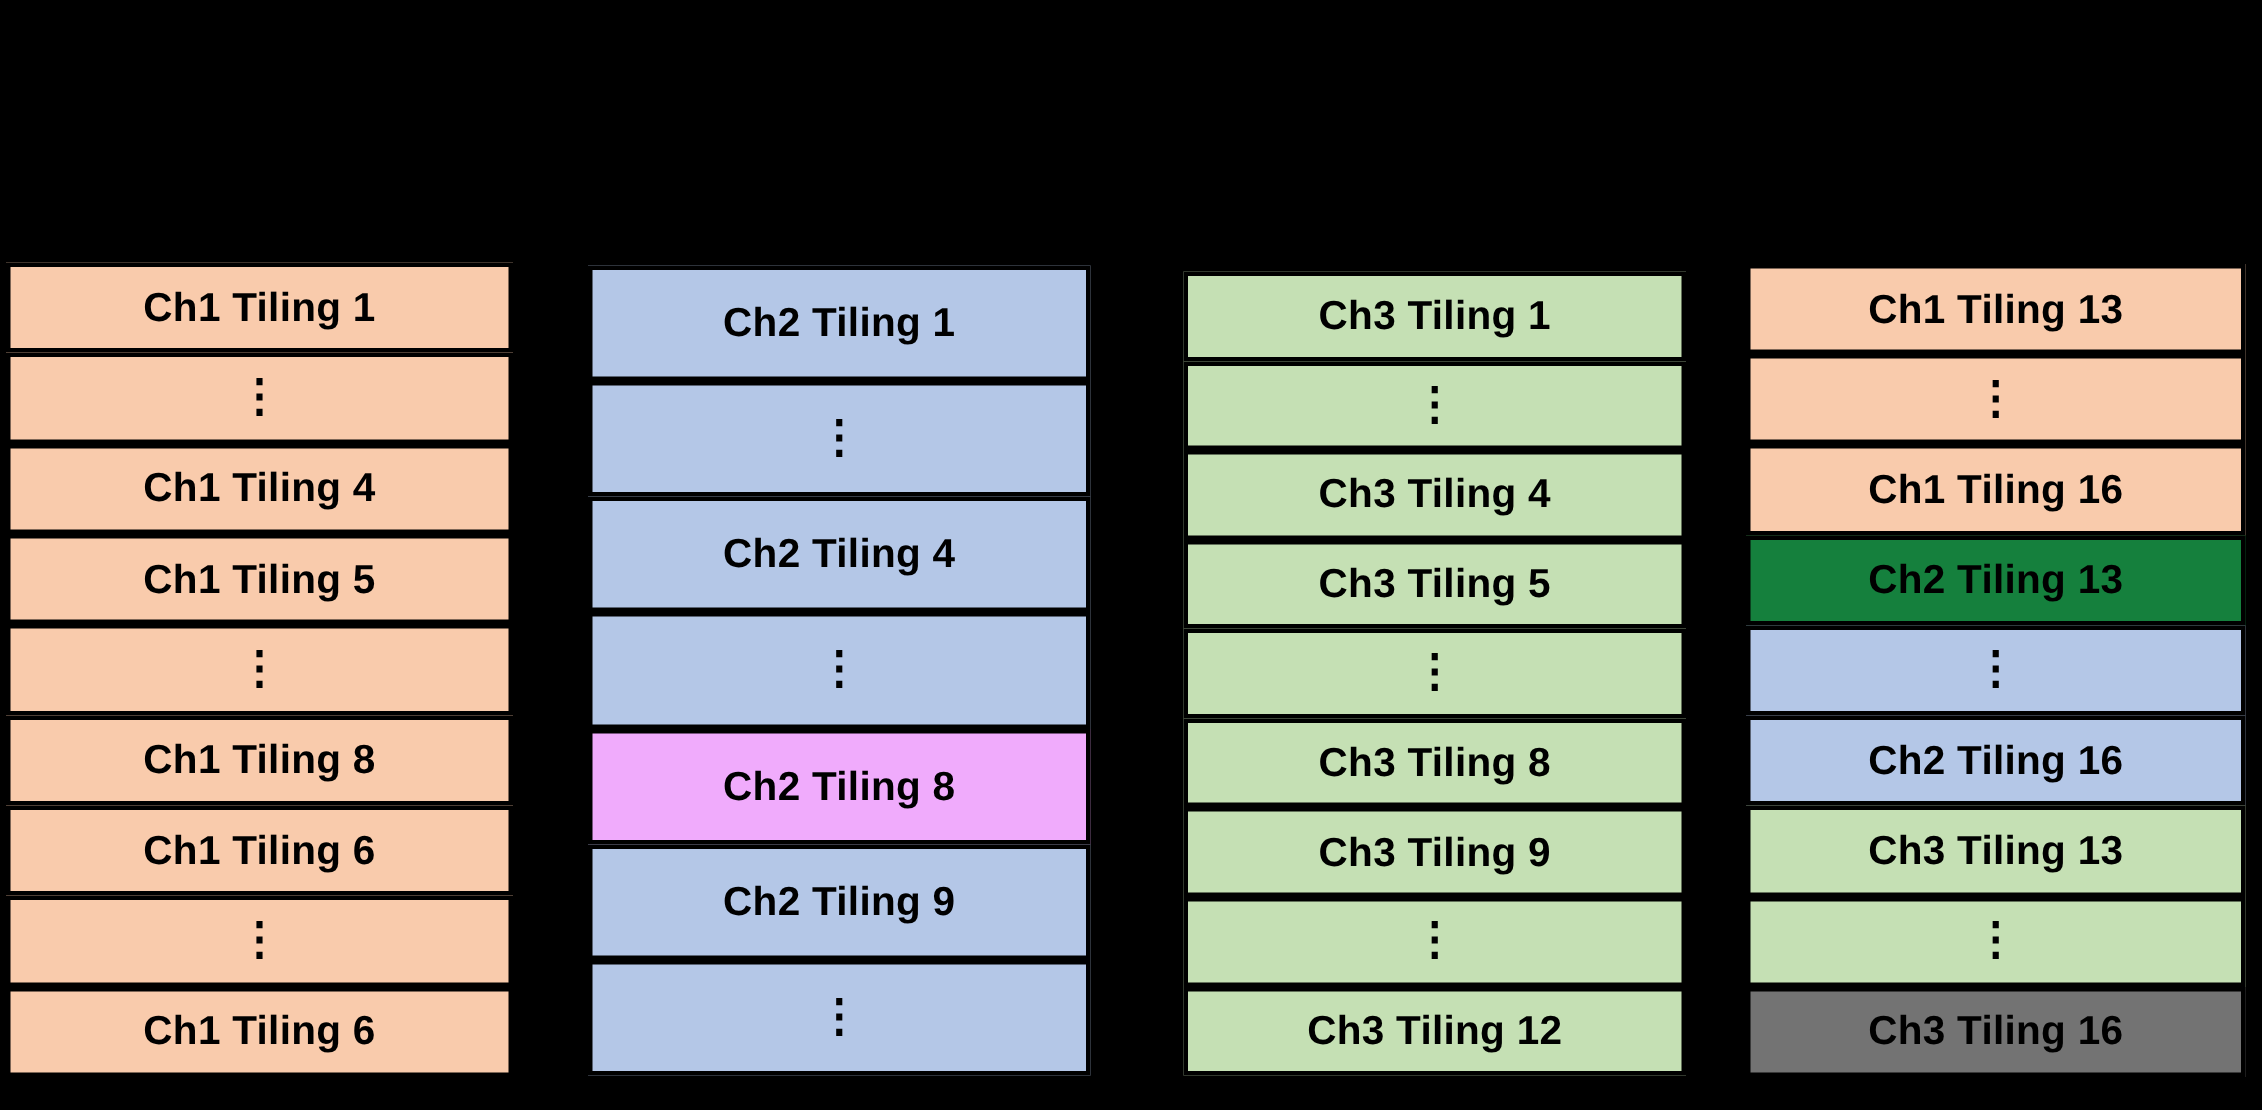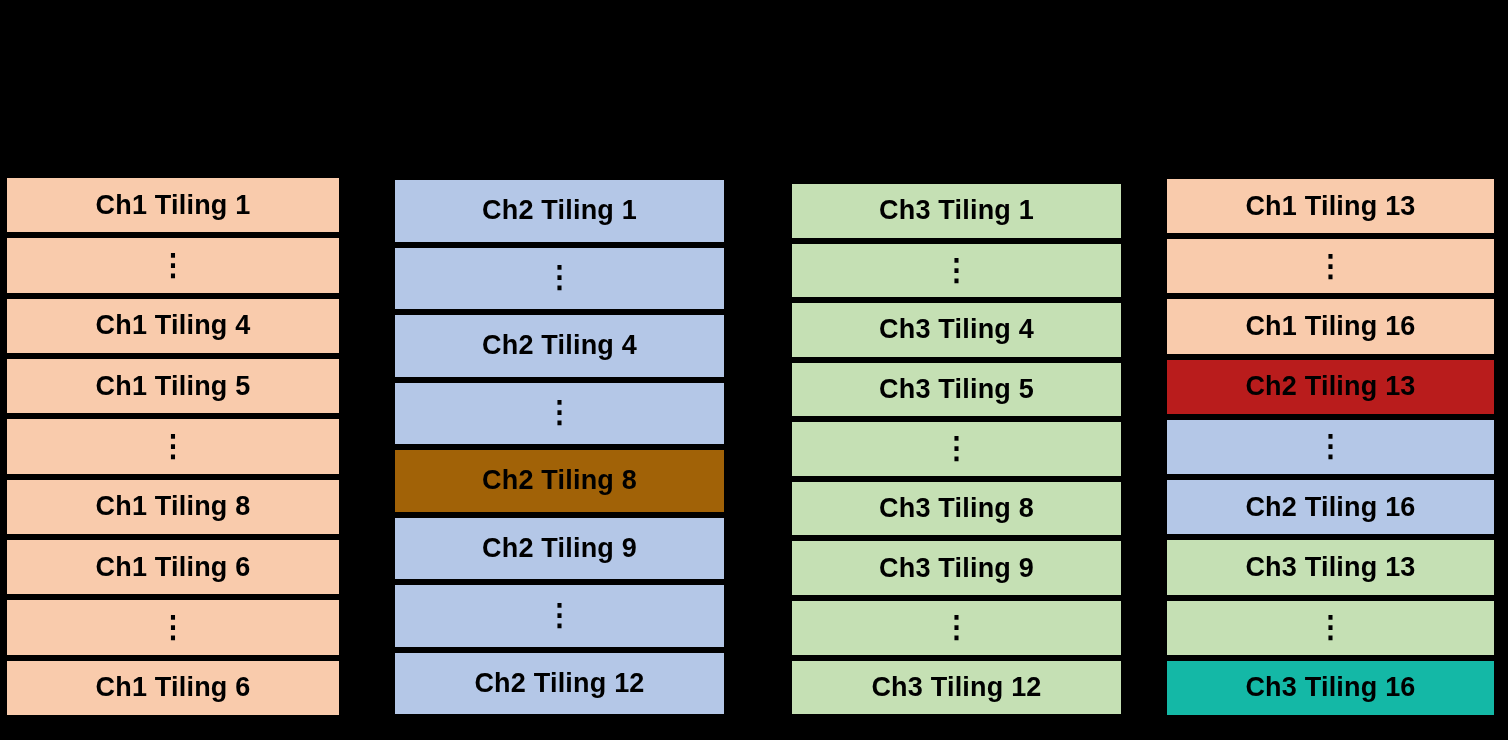--- a/index.html
+++ b/index.html
@@ -80,26 +80,25 @@
     </div>
   <div class="column" id="col-1">
       <div class="cell label" style="background: rgb(180, 199, 231); flex: 1 1 0px;">Ch2 Tiling 1</div>
       <div class="cell ellipsis" style="background: rgb(180, 199, 231); flex: 1 1 0px;">
         <span class="ellipsis-glyph">⋮</span>
       </div>
       <div class="cell label" style="background: rgb(180, 199, 231); flex: 1 1 0px;">Ch2 Tiling 4</div>
       <div class="cell ellipsis" style="background: rgb(180, 199, 231); flex: 1 1 0px;">
         <span class="ellipsis-glyph">⋮</span>
       </div>
-      <div class="cell label" style="background: #a16207; flex: 1 1 0px;">Ch2 Tiling 8</div>
+      <div class="cell label" style="background: #f0abfc; flex: 1 1 0px;">Ch2 Tiling 8</div>
       <div class="cell label" style="background: rgb(180, 199, 231); flex: 1 1 0px;">Ch2 Tiling 9</div>
       <div class="cell ellipsis" style="background: rgb(180, 199, 231); flex: 1 1 0px;">
         <span class="ellipsis-glyph">⋮</span>
       </div>
-      <div class="cell label" style="background: rgb(180, 199, 231); flex: 1 1 0px;">Ch2 Tiling 12</div>
     </div>
   <div class="column" id="col-2">
       <div class="cell label" style="background: rgb(197, 224, 180); flex: 1 1 0px;">Ch3 Tiling 1</div>
       <div class="cell ellipsis" style="background: rgb(197, 224, 180); flex: 1 1 0px;">
         <span class="ellipsis-glyph">⋮</span>
       </div>
       <div class="cell label" style="background: rgb(197, 224, 180); flex: 1 1 0px; text-align: right;">Ch3 Tiling 4</div>
       <div class="cell label" style="background: rgb(197, 224, 180); flex: 1 1 0px;">Ch3 Tiling 5</div>
       <div class="cell ellipsis" style="background: rgb(197, 224, 180); flex: 1 1 0px;">
         <span class="ellipsis-glyph">⋮</span>
@@ -110,24 +109,24 @@
         <span class="ellipsis-glyph">⋮</span>
       </div>
       <div class="cell label" style="background: rgb(197, 224, 180); flex: 1 1 0px;">Ch3 Tiling 12</div>
     </div>
   <div class="column" id="col-3">
       <div class="cell label" style="background: rgb(249, 203, 172); flex: 1 1 0px;">Ch1 Tiling 13</div>
       <div class="cell ellipsis" style="background: rgb(249, 203, 172); flex: 1 1 0px;">
         <span class="ellipsis-glyph">⋮</span>
       </div>
       <div class="cell label" style="background: rgb(249, 203, 172); flex: 1 1 0px;">Ch1 Tiling 16</div>
-      <div class="cell label" style="background: #b91c1c; flex: 1 1 0px;">Ch2 Tiling 13</div>
+      <div class="cell label" style="background: #15803d; flex: 1 1 0px;">Ch2 Tiling 13</div>
       <div class="cell ellipsis" style="background: rgb(180, 199, 231); flex: 1 1 0px;">
         <span class="ellipsis-glyph">⋮</span>
       </div>
       <div class="cell label" style="background: rgb(180, 199, 231); flex: 1 1 0px;">Ch2 Tiling 16</div>
       <div class="cell label" style="background: rgb(197, 224, 180); flex: 1 1 0px;">Ch3 Tiling 13</div>
       <div class="cell ellipsis" style="background: rgb(197, 224, 180); flex: 1 1 0px;">
         <span class="ellipsis-glyph">⋮</span>
       </div>
-      <div class="cell label" style="background: #14b8a6; flex: 1 1 0px;">Ch3 Tiling 16</div>
+      <div class="cell label" style="background: #737373; flex: 1 1 0px;">Ch3 Tiling 16</div>
     </div>
 </div>
 
 </body></html>

